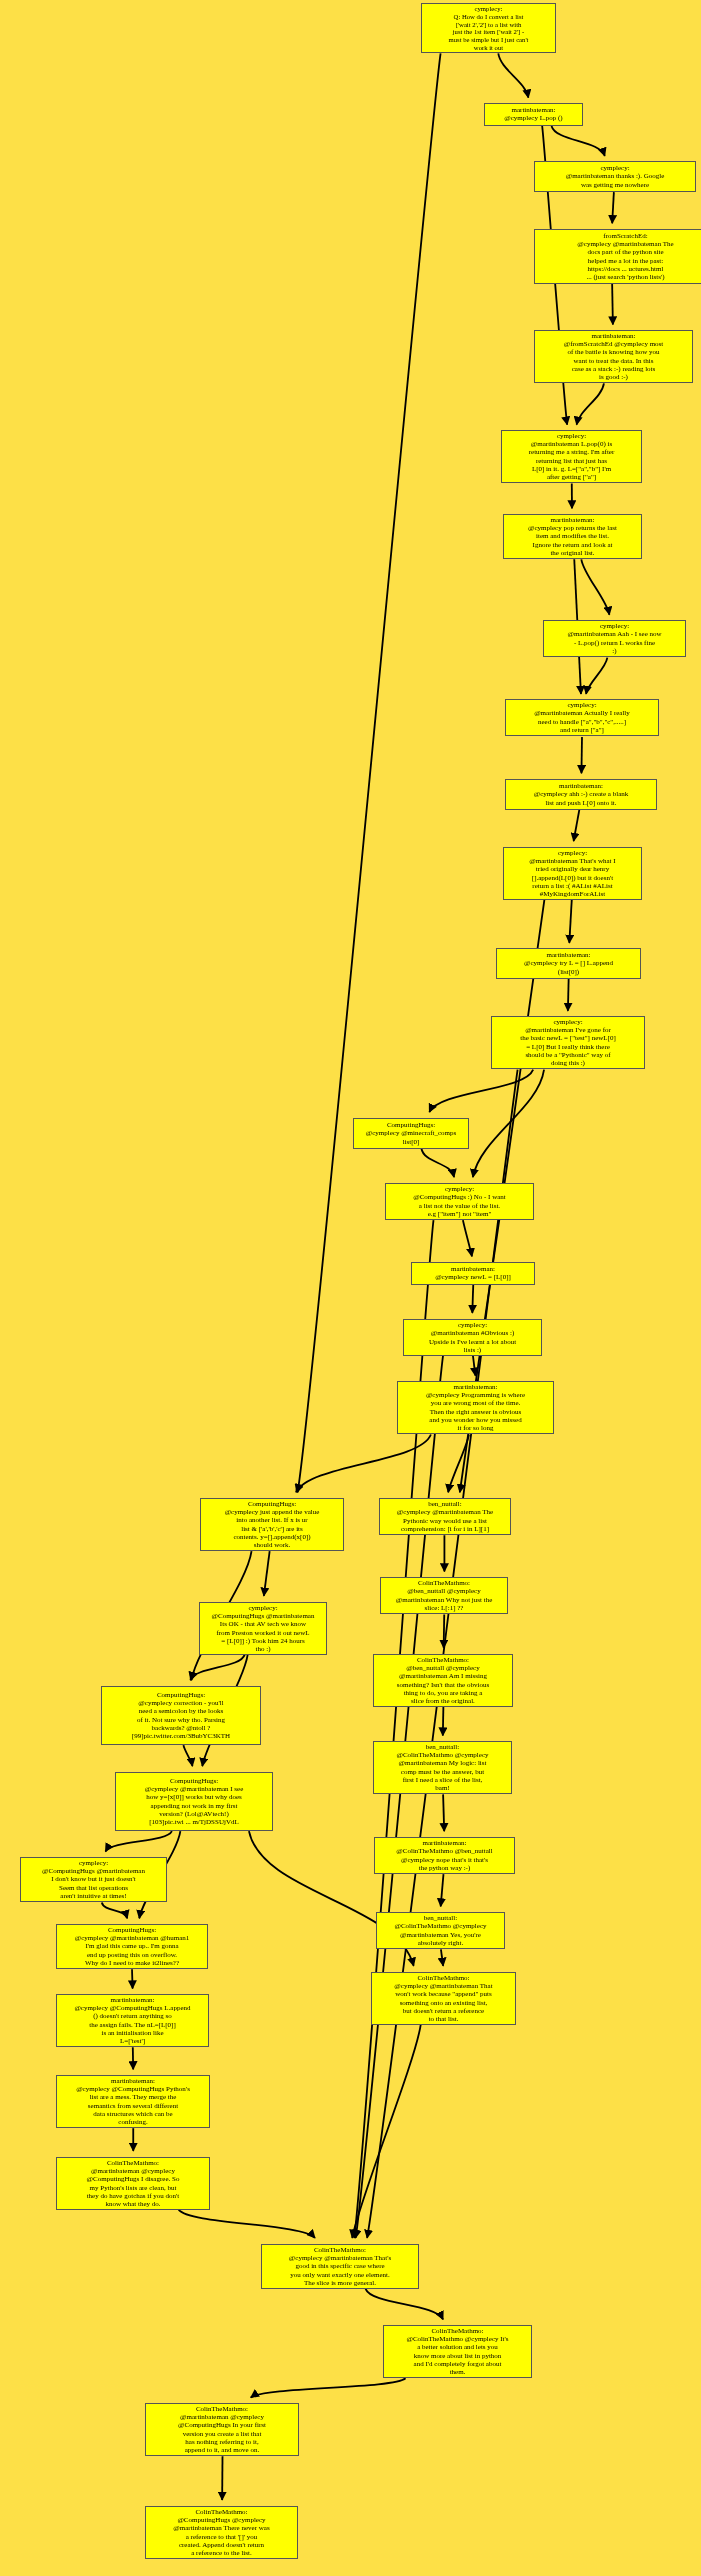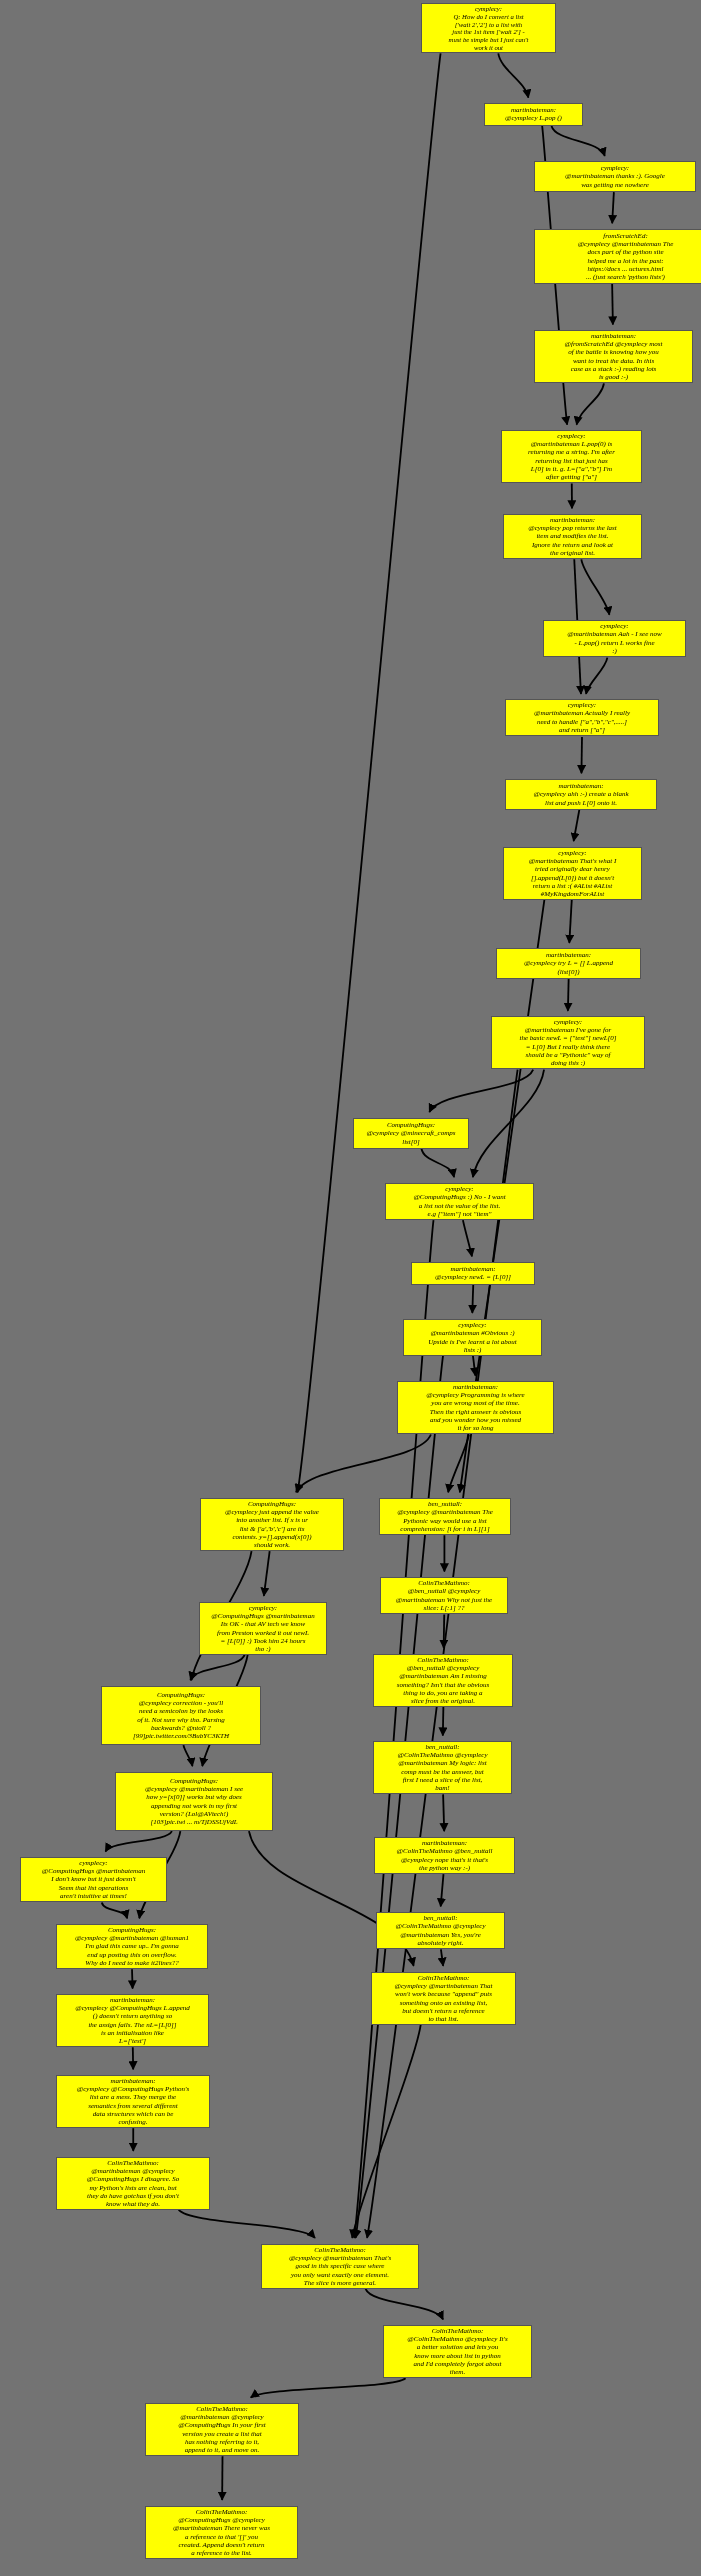--- a/index.html
+++ b/index.html
@@ -1,17 +1,17 @@
 <!DOCTYPE html>
 <html style="font-size:9px"><head>
 <meta charset="utf-8">
 <style>
   html,body{margin:0;padding:0;background:#ffffff;}
   body{font-family:"Liberation Serif","DejaVu Serif",serif;}
-  #canvas{position:relative;width:701px;height:2576px;background:#737373;overflow:hidden;font-style:italic;}
+  #canvas{position:relative;width:701px;height:2576px;background:#fde047;overflow:hidden;}
   svg#edges{position:absolute;left:0;top:0;width:701px;height:2576px;pointer-events:none;}
   .node{
     position:absolute;
     background:#ffff00;
     border:0.6px solid #555555;
     box-sizing:border-box;
     display:flex;
     align-items:center;
     justify-content:center;
     text-align:center;

